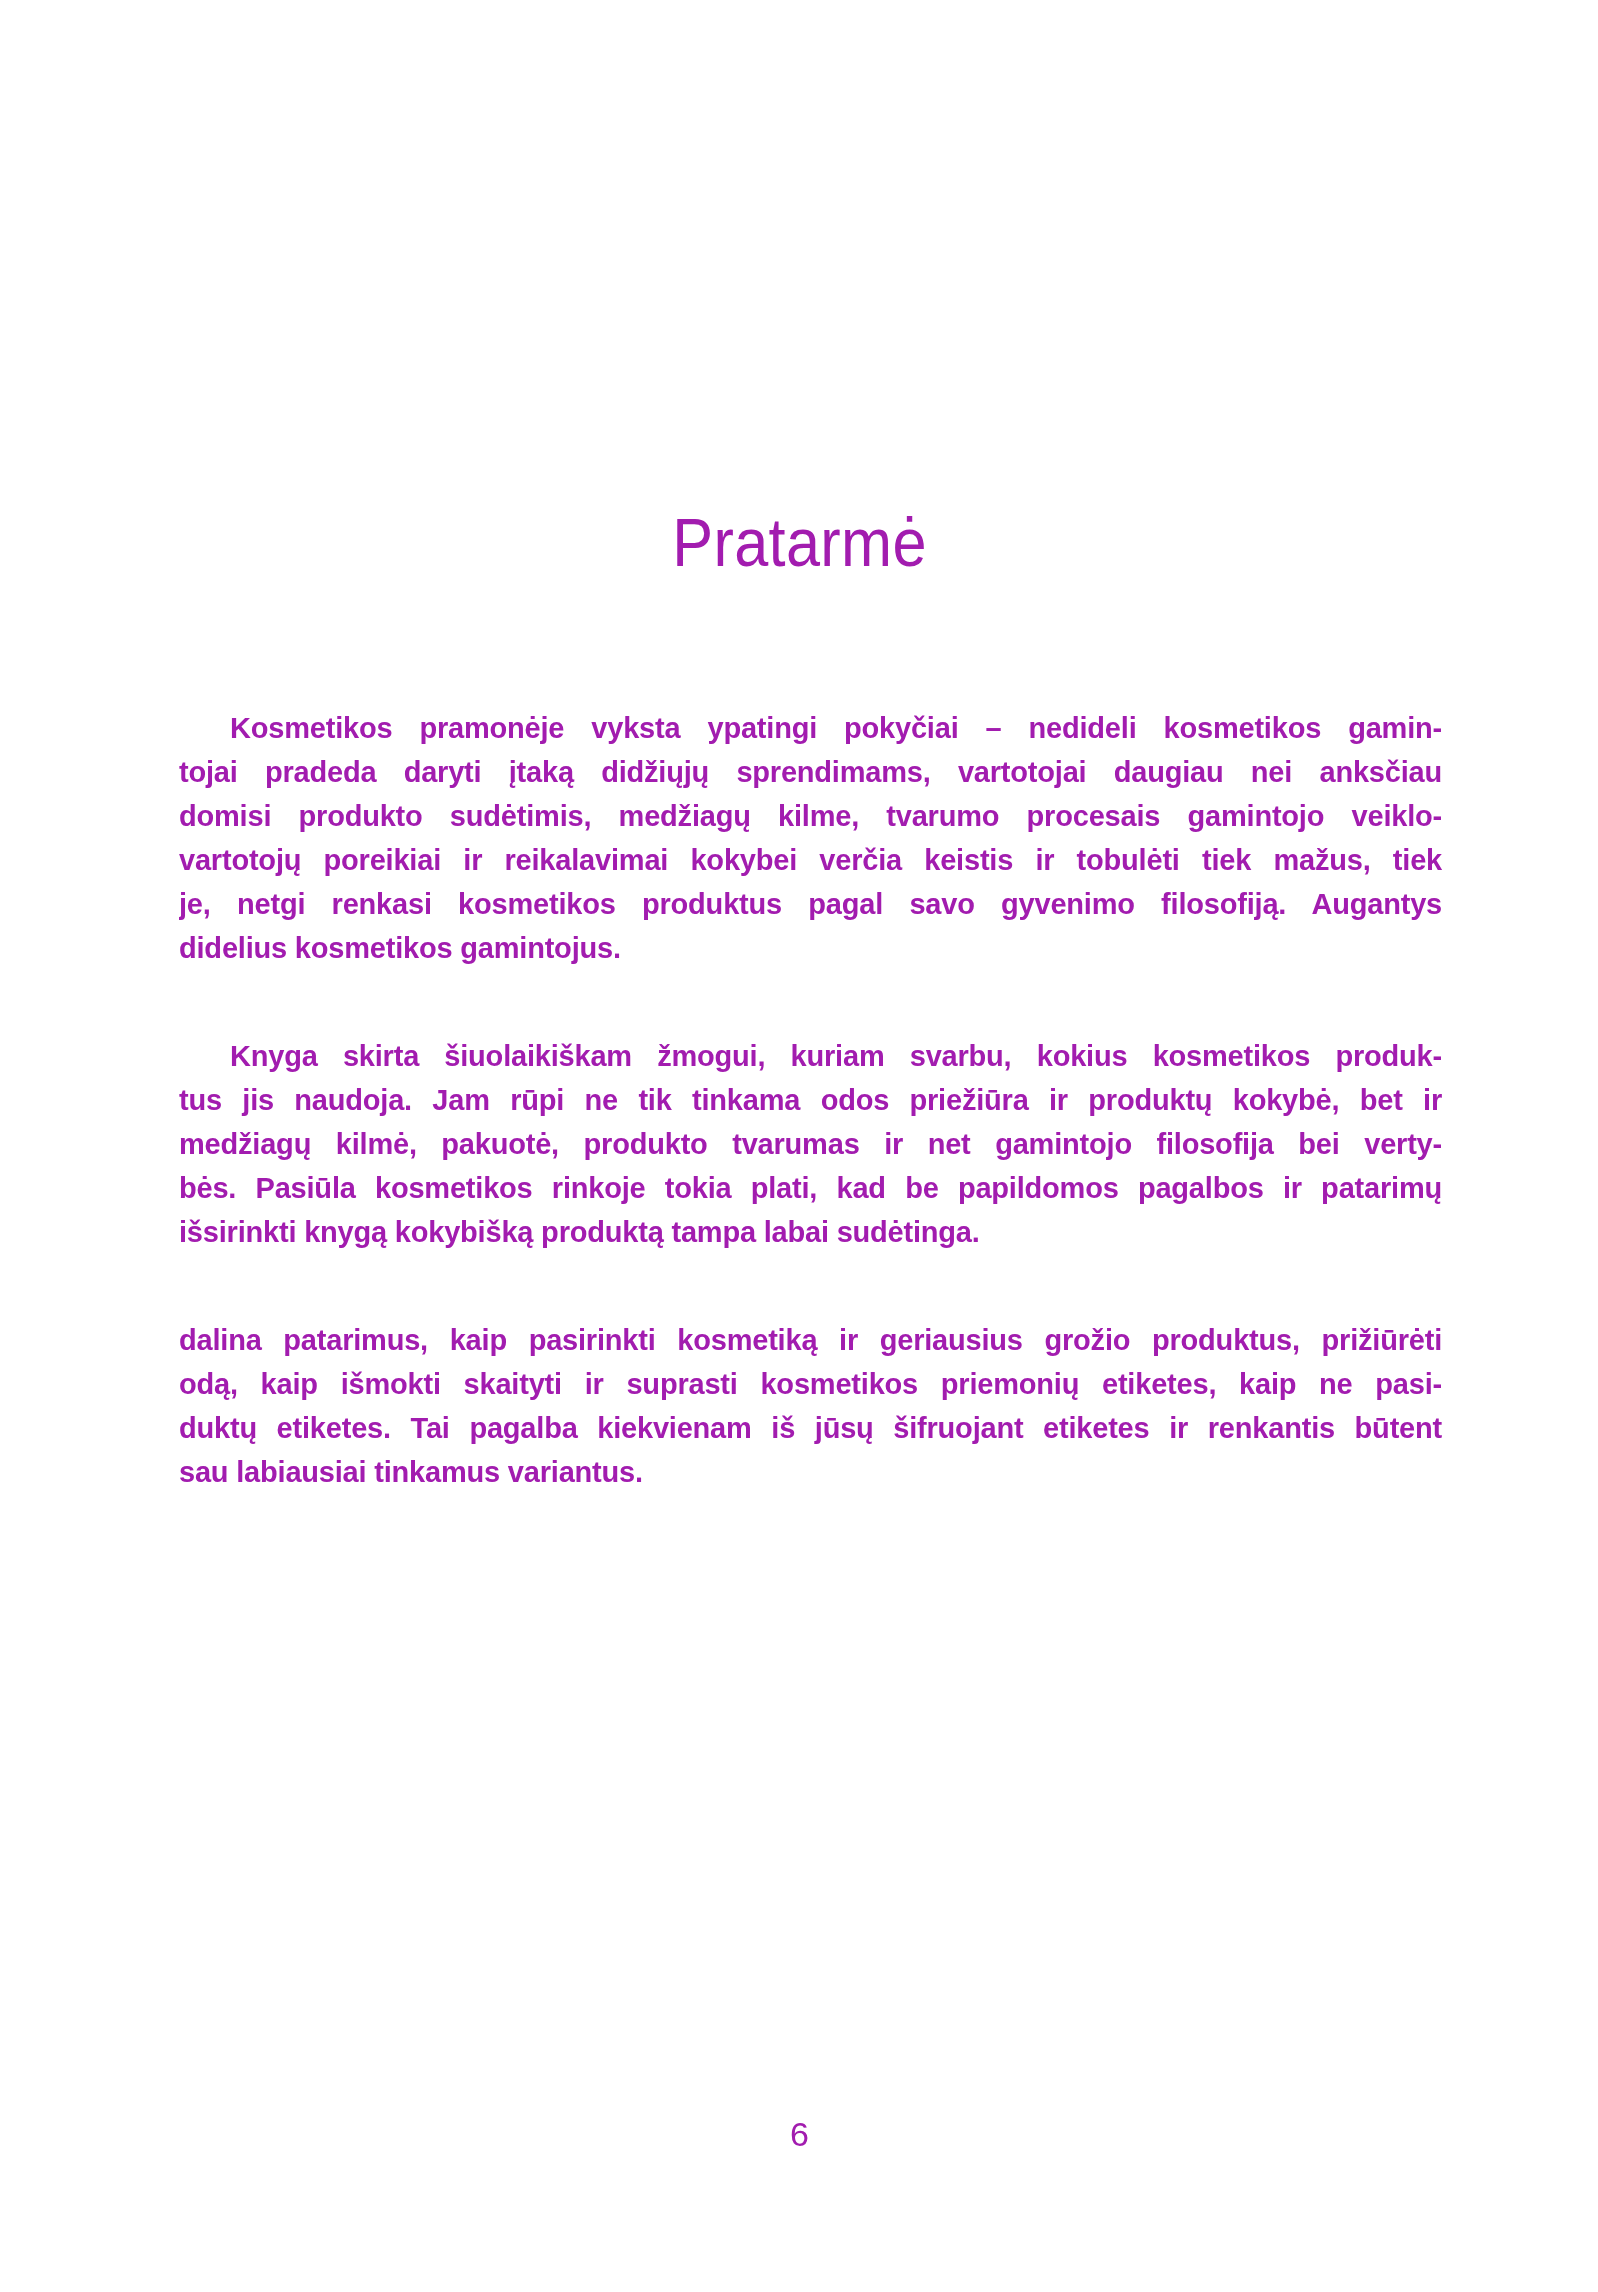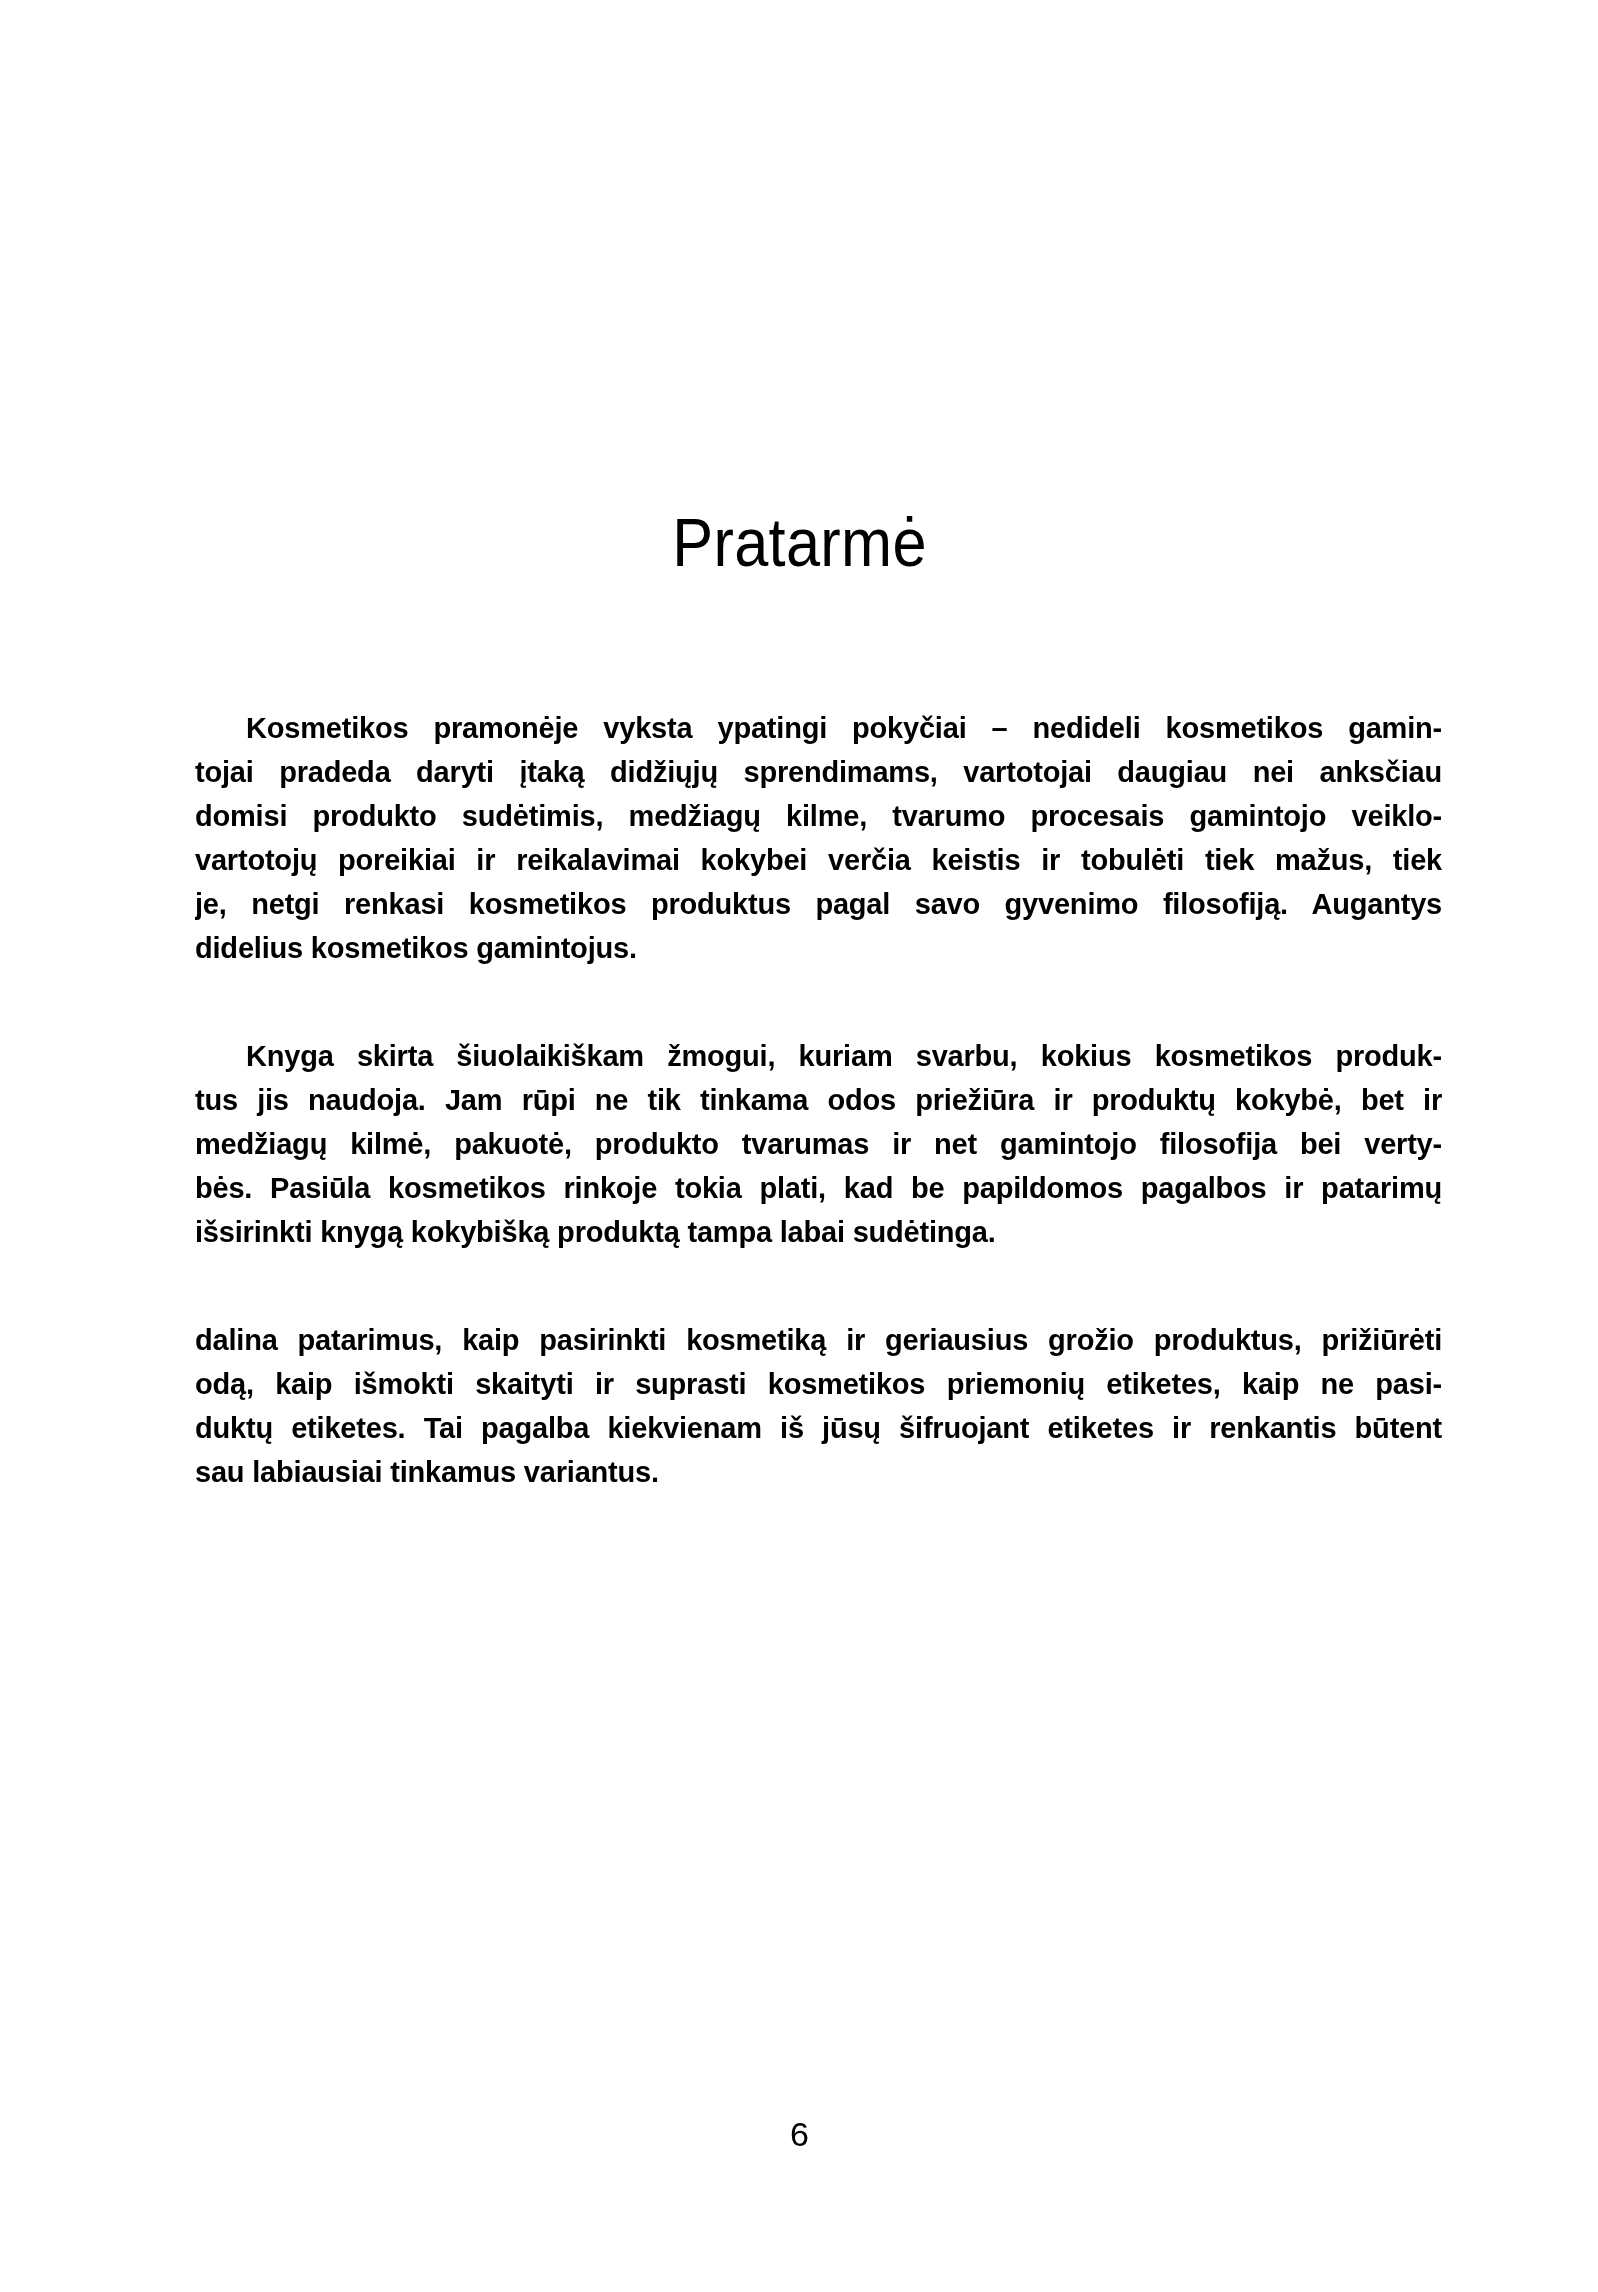--- a/index.html
+++ b/index.html
@@ -40,38 +40,37 @@
     font-weight: 600;
     letter-spacing: -0.2px;
   }
   .paragraph { margin: 0; }
   .paragraph + .paragraph { margin-top: 64px; }
   .line {
     white-space: pre-wrap;
     text-align: justify;
     text-align-last: justify;
     overflow: hidden;
-    margin-left: 16px;
   }
   .line.last { text-align-last: left; }
   .line.first { text-indent: 51px; }
   .page-number {
     position: absolute;
     top: 2115px;
     left: 0;
     width: 100%;
     text-align: center;
     font-size: 34px;
     font-weight: 400;
   }
 </style>
 </head>
 <body>
 
-<div class="page" style="color: #000000; background: rgb(255, 255, 255);">
+<div class="page" style="color: #a21caf; background: rgb(255, 255, 255);">
   <h1 class="title">Pratarmė</h1>
 
   <div class="body-text">
       <div class="paragraph">
         <div class="line first">Kosmetikos pramonėje vyksta ypatingi pokyčiai – nedideli kosmetikos gamin-</div>
         <div class="line">tojai pradeda daryti įtaką didžiųjų sprendimams, vartotojai daugiau nei anksčiau</div>
         <div class="line">domisi produkto sudėtimis, medžiagų kilme, tvarumo procesais gamintojo veiklo-</div>
         <div class="line">vartotojų poreikiai ir reikalavimai kokybei verčia keistis ir tobulėti tiek mažus, tiek</div>
         <div class="line">je, netgi renkasi kosmetikos produktus pagal savo gyvenimo filosofiją. Augantys</div>
         <div class="line last">didelius kosmetikos gamintojus.</div>

